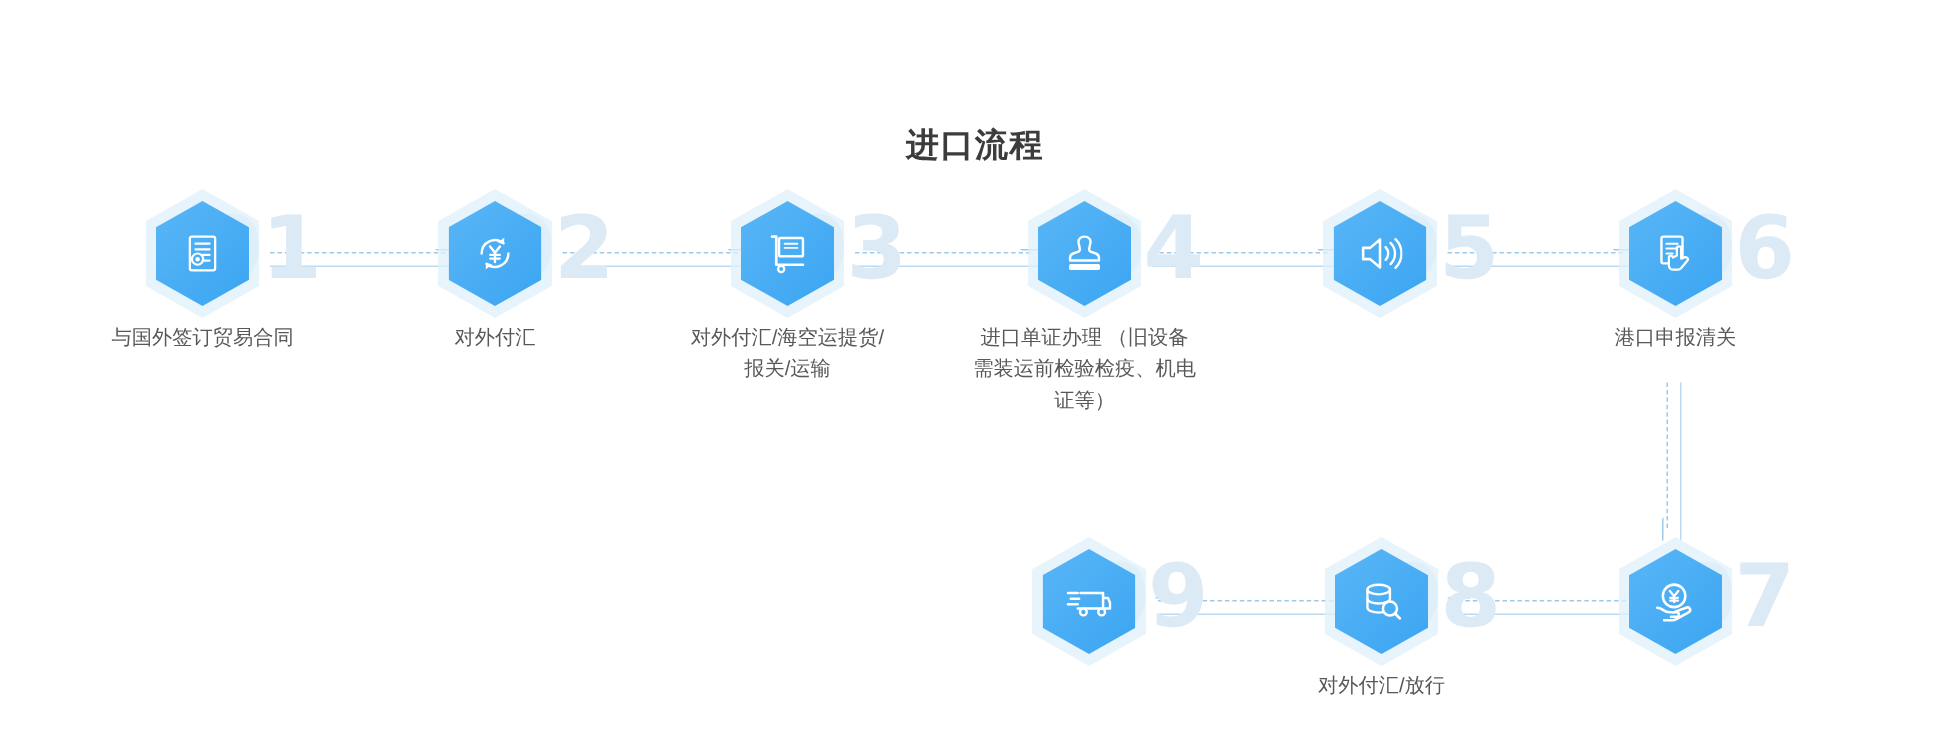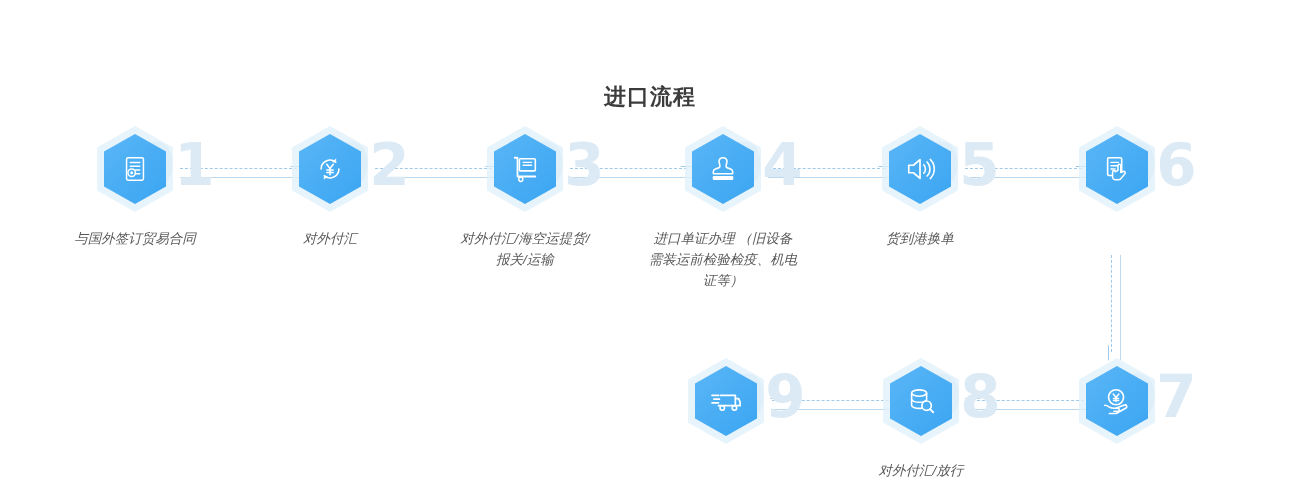--- a/index.html
+++ b/index.html
@@ -98,26 +98,25 @@
   }
 
   .hex svg {
     width: 30px;
     height: 30px;
     display: block;
   }
 
   .step-label {
     position: relative;
-    margin-top: 20px;
+    margin-top: 6px;
     font-size: 13.5px;
     line-height: 21px;
     color: #585858;
     white-space: pre-line;
-    font-style: italic;
   }
 
   
   .conn-h {
     position: absolute;
     height: 18px;
   }
   .conn-h .dash {
     position: absolute;
     left: 0;
@@ -328,37 +327,37 @@
       <div class="hex-halo"></div>
       <div class="hex">
         <svg viewBox="0 0 32 32">
           <path d="M4 12 L9 12 L16 6 L16 26 L9 20 L4 20 Z" fill="none" stroke="#ffffff" stroke-width="1.8" stroke-linejoin="round"></path>
           <path d="M20 11.5 a6.5 6.5 0 0 1 0 9" fill="none" stroke="#ffffff" stroke-width="1.7" stroke-linecap="round"></path>
           <path d="M23.5 8.5 a10.5 10.5 0 0 1 0 15" fill="none" stroke="#ffffff" stroke-width="1.7" stroke-linecap="round"></path>
           <path d="M27 5.8 a14.3 14.3 0 0 1 0 20.4" fill="none" stroke="#ffffff" stroke-width="1.7" stroke-linecap="round"></path>
         </svg>
       </div>
     </div>
-    <div class="step-label">货到港换单</div>
   </div>
 
   <div class="step" style="left:1117px; top:130px;">
     <div class="badge-wrap">
       <div class="step-num">06</div>
       <div class="hex-halo"></div>
       <div class="hex">
         <svg viewBox="0 0 32 32">
           <rect x="6" y="4" width="15" height="19" rx="1.3" fill="none" stroke="#ffffff" stroke-width="1.7"></rect>
           <line x1="9.5" y1="9" x2="17.5" y2="9" stroke="#ffffff" stroke-width="1.4" stroke-linecap="round"></line>
           <line x1="9.5" y1="12.5" x2="17.5" y2="12.5" stroke="#ffffff" stroke-width="1.4" stroke-linecap="round"></line>
           <line x1="9.5" y1="16" x2="14" y2="16" stroke="#ffffff" stroke-width="1.4" stroke-linecap="round"></line>
           <path d="M17 17.5 l0 -5 a1.5 1.5 0 0 1 3 0 l0 7.2 l2.8 -1.1 a1.6 1.6 0 0 1 1.6 2.6 l-4.4 5.2 a3 3 0 0 1 -2.3 1.1 l-3.4 0 a3 3 0 0 1 -3 -3 l0 -5.6 a1.4 1.4 0 0 1 2.8 0 z" fill="#49aef4" stroke="#ffffff" stroke-width="1.6" stroke-linejoin="round"></path>
         </svg>
       </div>
     </div>
+    <div class="step-label">港口申报清关</div>
   </div>
 
   <div class="step" style="left:726px; top:362px;">
     <div class="badge-wrap">
       <div class="step-num">09</div>
       <div class="hex-halo"></div>
       <div class="hex">
         <svg viewBox="0 0 32 32">
           <path d="M10 10 L26 10 L26 21 L8 21" fill="none" stroke="#ffffff" stroke-width="1.8" stroke-linecap="round" stroke-linejoin="round"></path>
           <path d="M26 13.5 L29.5 13.5 L31 17 L31 21 L27 21" fill="none" stroke="#ffffff" stroke-width="1.8" stroke-linecap="round" stroke-linejoin="round"></path>

